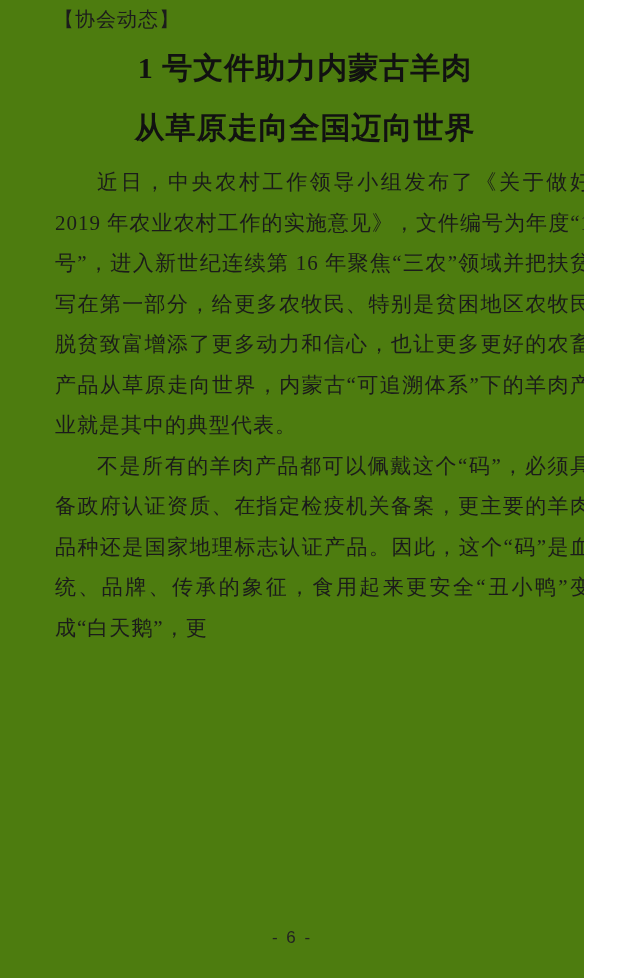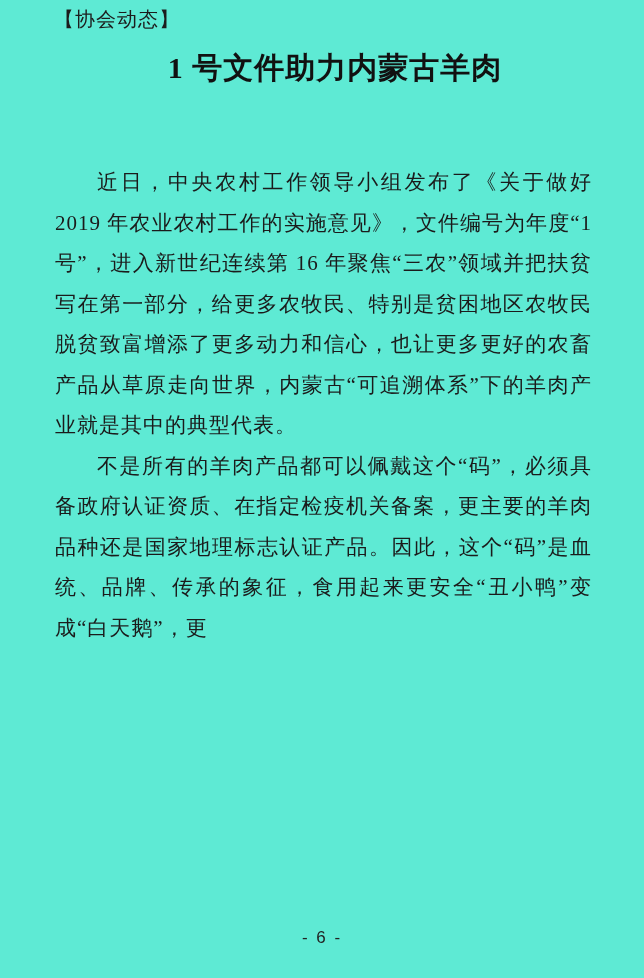--- a/index.html
+++ b/index.html
@@ -2,23 +2,23 @@
 <html><head>
 <meta charset="utf-8">
 <style>
   html, body {
     margin: 0;
     padding: 0;
     background: #ffffff;
   }
   .page {
     position: relative;
-    width: 644px;
+    width: 584px;
     height: 978px;
-    background: #5eead4;
+    background: #4d7c0f;
     color: #1a1a1a;
     font-family: "Liberation Serif", "DejaVu Serif", serif;
     overflow: hidden;
   }
   .section-tag {
     position: absolute;
     top: 6px;
     left: 54px;
     font-family: "Liberation Sans", "DejaVu Sans", sans-serif;
     font-size: 20px;
@@ -75,20 +75,21 @@
 </style>
 </head>
 <body>
 
 <div class="page">
 
   <div class="section-tag">【协会动态】</div>
 
   <h1 class="doc-title">
     <span class="title-line">1 号文件助力内蒙古羊肉</span>
+    <span class="title-line">从草原走向全国迈向世界</span>
   </h1>
 
   <div class="body-text">
     <p>近日，中央农村工作领导小组发布了《关于做好 2019 年农业农村工作的实施意见》，文件编号为年度“1 号”，进入新世纪连续第 16 年聚焦“三农”领域并把扶贫写在第一部分，给更多农牧民、特别是贫困地区农牧民脱贫致富增添了更多动力和信心，也让更多更好的农畜产品从草原走向世界，内蒙古“可追溯体系”下的羊肉产业就是其中的典型代表。</p>
     <p>不是所有的羊肉产品都可以佩戴这个“码”，必须具备政府认证资质、在指定检疫机关备案，更主要的羊肉品种还是国家地理标志认证产品。因此，这个“码”是血统、品牌、传承的象征，食用起来更安全“丑小鸭”变成“白天鹅”，更</p>
   </div>
 
   <div class="footer">
     <span>- 6 -</span>
   </div>

